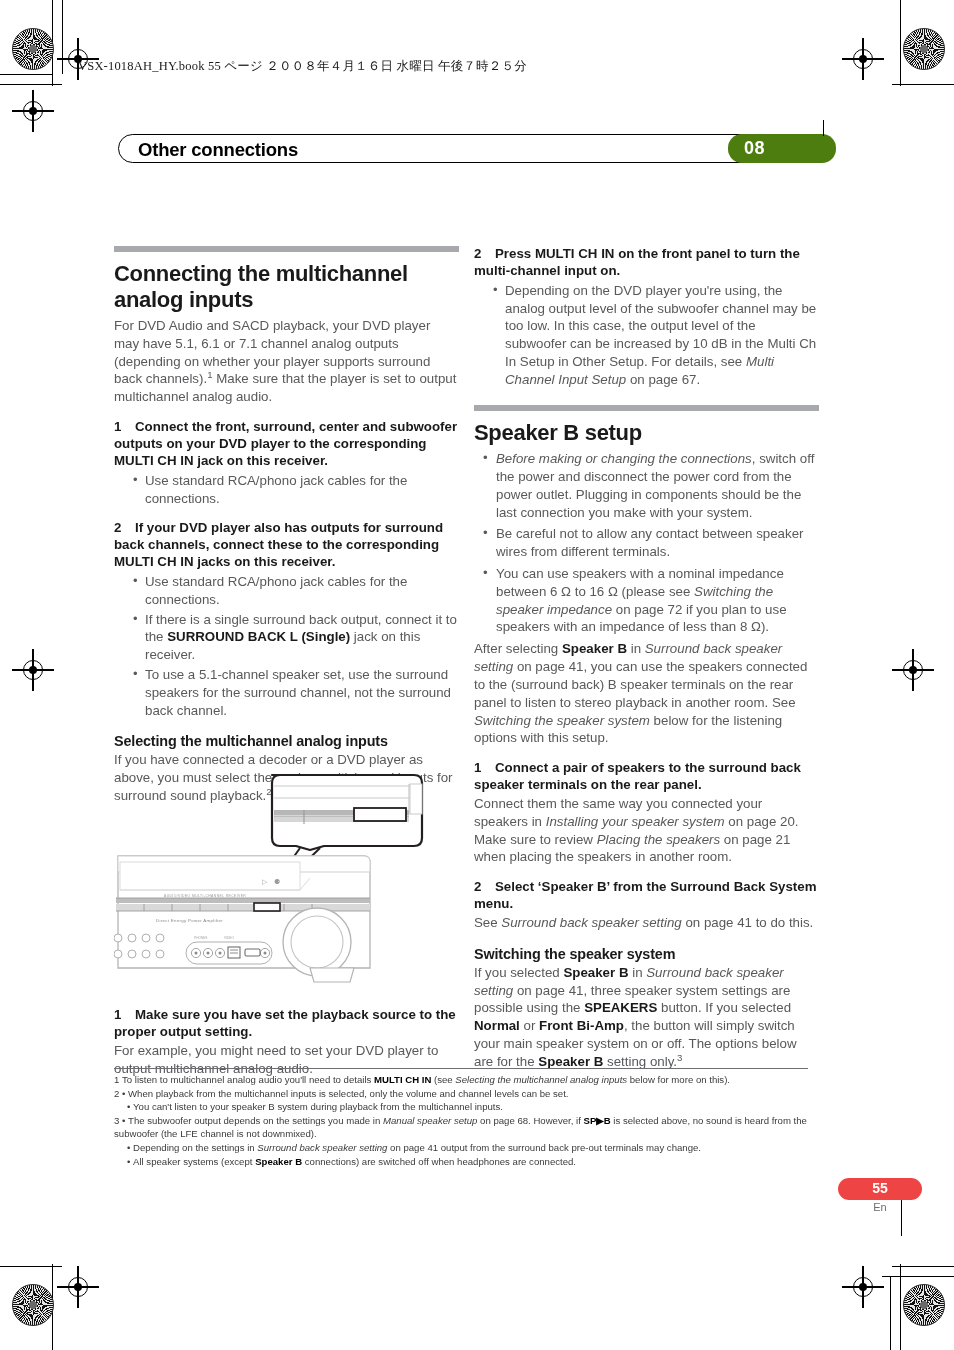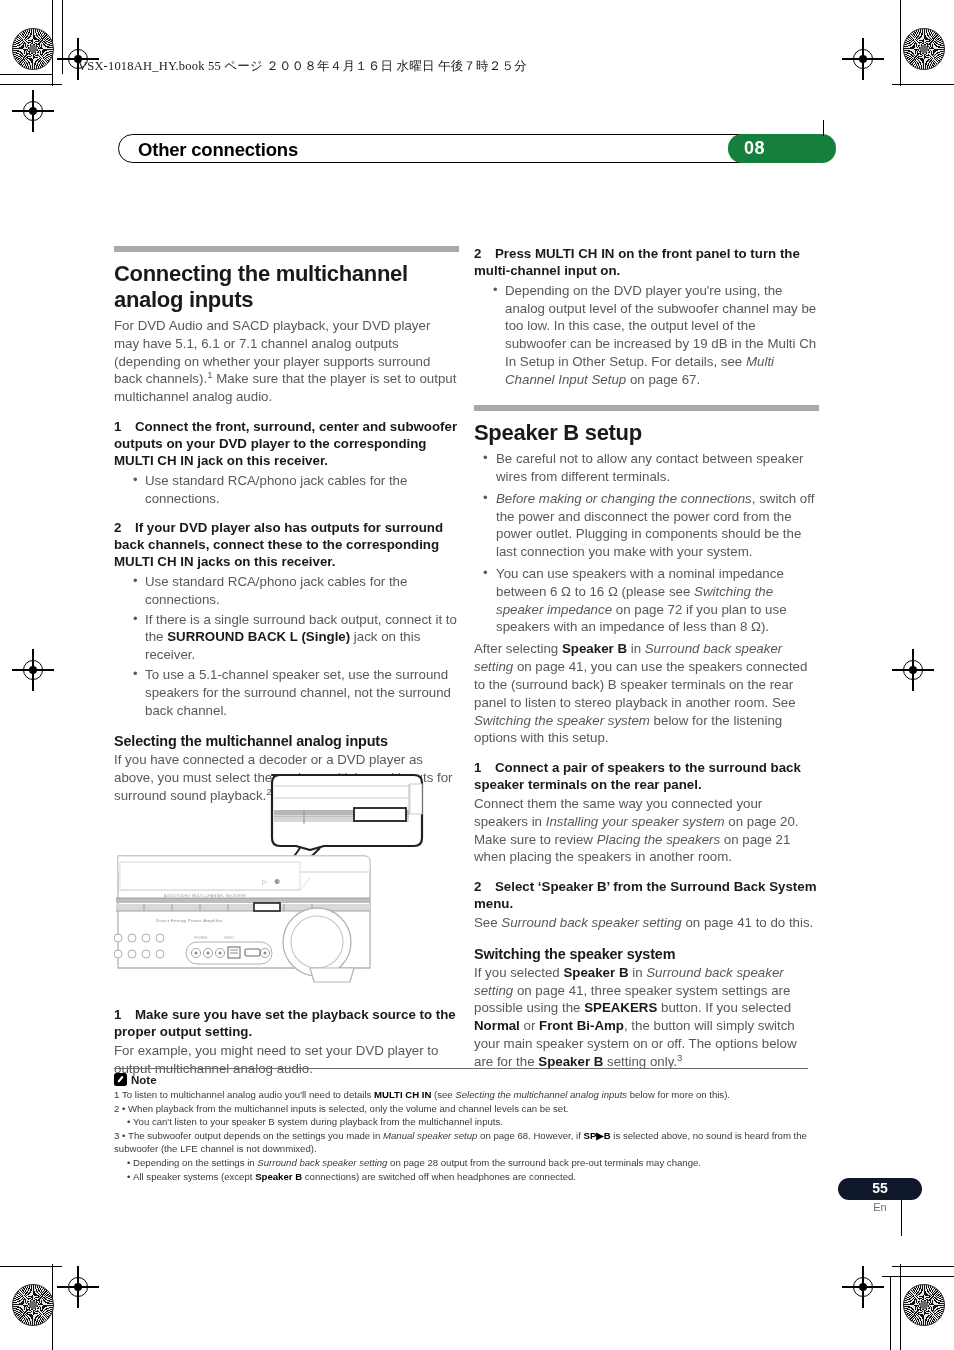--- a/index.html
+++ b/index.html
@@ -47,21 +47,21 @@
   .chap-pill {
     position:absolute; left:0; top:0; width:690px; height:29px;
     border:1.6px solid #000; border-radius:15px; box-sizing:border-box; background:#fff;
   }
   .chap-title {
     position:absolute; left:20px; top:5px;
     font-size:18.5px; font-weight:bold; letter-spacing:-0.2px; color:#000;
   }
   .chap-badge {
     position:absolute; right:0; top:0; width:108px; height:29px;
-    background:#15803d; border-radius:14px;
+    background:#4d7c0f; border-radius:14px;
   }
   .chap-badge span {
     position:absolute; left:16px; top:4px; color:#fff;
     font-size:18px; font-weight:bold; letter-spacing:0.5px;
   }
   .chap-tick { position:absolute; right:12px; top:-14px; width:1px; height:16px; background:#000; }
 
   
   .col { position:absolute; width:345px; top:246px; }
   .col-left  { left:114px; }
@@ -131,21 +131,21 @@
   .note-line {
     font-size:9.6px; line-height:1.42; color:#3b3b3d; margin:0;
   }
   .note-line.indent { padding-left:13px; }
   .note-line .nb { font-weight:bold; color:#000; }
   .note-line .ni { font-style:italic; }
 
   
   .pg-badge {
     position:absolute; left:838px; top:1178px; width:84px; height:22px;
-    background:#0f172a; border-radius:11px;
+    background:#ef4444; border-radius:11px;
   }
   .pg-badge span {
     position:absolute; width:100%; text-align:center; top:2px;
     color:#fff; font-size:14px; font-weight:bold;
   }
   .pg-en {
     position:absolute; left:838px; top:1201px; width:84px; text-align:center;
     font-size:11px; color:#6d6e71;
   }
 </style>
@@ -344,63 +344,55 @@
 
   <div class="col col-left" style="top:996px;">
     <p class="step" style="margin-top:11px;"><span class="num">1</span><span>Make sure you have set the playback source to the proper output setting.</span></p>
     <p class="body">For example, you might need to set your DVD player to output multichannel analog audio.</p>
   </div>
 
   <div class="col col-right">
 
     <p class="step" style="margin-top:0;"><span class="num">2</span><span>Press MULTI CH IN on the front panel to turn the multi-channel input on.</span></p>
     <ul class="bullets">
-      <li><span>Depending on the DVD player you're using, the analog output level of the subwoofer channel may be too low. In this case, the output level of the subwoofer can be increased by 19 dB in the Multi Ch In Setup in Other Setup. For details, see </span><span class="i">Multi Channel Input Setup</span><span> on page 67.</span></li>
+      <li><span>Depending on the DVD player you're using, the analog output level of the subwoofer channel may be too low. In this case, the output level of the subwoofer can be increased by 10 dB in the Multi Ch In Setup in Other Setup. For details, see </span><span class="i">Multi Channel Input Setup</span><span> on page 67.</span></li>
     </ul>
 
     <div class="rule" style="margin-top:16px;"></div>
     <h1 class="sec">Speaker B setup</h1>
 
 
     <ul class="caution-list">
+      <li><span class="i">Before making or changing the connections</span><span>, switch off the power and disconnect the power cord from the power outlet. Plugging in components should be the last connection you make with your system.</span></li>
       <li>Be careful not to allow any contact between speaker wires from different terminals.</li>
-      <li><span class="i">Before making or changing the connections</span><span>, switch off the power and disconnect the power cord from the power outlet. Plugging in components should be the last connection you make with your system.</span></li>
       <li><span>You can use speakers with a nominal impedance between 6 Ω to 16 Ω (please see </span><span class="i">Switching the speaker impedance</span><span> on page 72 if you plan to use speakers with an impedance of less than 8 Ω).</span></li>
     </ul>
 
     <p class="body" style="margin-top:3px;"><span>After selecting </span><span class="b">Speaker B</span><span> in </span><span class="i">Surround back speaker setting</span><span> on page 41, you can use the speakers connected to the (surround back) B speaker terminals on the rear panel to listen to stereo playback in another room. See </span><span class="i">Switching the speaker system</span><span> below for the listening options with this setup.</span></p>
 
     <p class="step"><span class="num">1</span><span>Connect a pair of speakers to the surround back speaker terminals on the rear panel.</span></p>
     <p class="body"><span>Connect them the same way you connected your speakers in </span><span class="i">Installing your speaker system</span><span> on page 20. Make sure to review </span><span class="i">Placing the speakers</span><span> on page 21 when placing the speakers in another room.</span></p>
 
     <p class="step"><span class="num">2</span><span>Select ‘Speaker B’ from the Surround Back System menu.</span></p>
     <p class="body"><span>See </span><span class="i">Surround back speaker setting</span><span> on page 41 to do this.</span></p>
 
     <h2 class="sub">Switching the speaker system</h2>
     <p class="body"><span>If you selected </span><span class="b">Speaker B</span><span> in </span><span class="i">Surround back speaker setting</span><span> on page 41, three speaker system settings are possible using the </span><span class="b">SPEAKERS</span><span> button. If you selected </span><span class="b">Normal</span><span> or </span><span class="b">Front Bi-Amp</span><span>, the button will simply switch your main speaker system on or off. The options below are for the </span><span class="b">Speaker B</span><span> setting only.</span><sup class="fn">3</sup></p>
   </div>
 
   <div class="notes">
     <div class="notes-rule"></div>
-    <div class="note-head">
-      <span class="note-icon">
-        <svg width="9" height="9" viewBox="0 0 9 9">
-          <path d="M6.6,1.2 C7.2,1.7 7.4,2.4 7.0,3.0 L3.6,7.1 L1.6,7.6 L2.1,5.6 L5.3,1.5 C5.7,1.0 6.1,0.9 6.6,1.2 Z" fill="#ffffff"></path>
-        </svg>
-      </span>
-      <span class="note-label">Note</span>
-    </div>
 
     <p class="note-line"><span>1</span>&nbsp;<span>To listen to multichannel analog audio you'll need to details </span><span class="nb">MULTI CH IN</span><span> (see </span><span class="ni">Selecting the multichannel analog inputs</span><span> below for more on this).</span></p>
 
     <p class="note-line"><span>2</span>&nbsp;•&nbsp;<span>When playback from the multichannel inputs is selected, only the volume and channel levels can be set.</span></p>
     <p class="note-line indent">•&nbsp;<span>You can't listen to your speaker B system during playback from the multichannel inputs.</span></p>
 
     <p class="note-line"><span>3</span>&nbsp;•&nbsp;<span>The subwoofer output depends on the settings you made in </span><span class="ni">Manual speaker setup</span><span> on page 68. However, if </span><span class="nb">SP▶B</span><span> is selected above, no sound is heard from the subwoofer (the LFE channel is not downmixed).</span></p>
-    <p class="note-line indent">•&nbsp;<span>Depending on the settings in </span><span class="ni">Surround back speaker setting</span><span> on page 28 output from the surround back pre-out terminals may change.</span></p>
+    <p class="note-line indent">•&nbsp;<span>Depending on the settings in </span><span class="ni">Surround back speaker setting</span><span> on page 41 output from the surround back pre-out terminals may change.</span></p>
     <p class="note-line indent">•&nbsp;<span>All speaker systems (except </span><span class="nb">Speaker B</span><span> connections) are switched off when headphones are connected.</span></p>
   </div>
 
   <div class="pg-badge">
     <span>55</span>
   </div>
   <div class="pg-en">En</div>
 
 </div>
 

